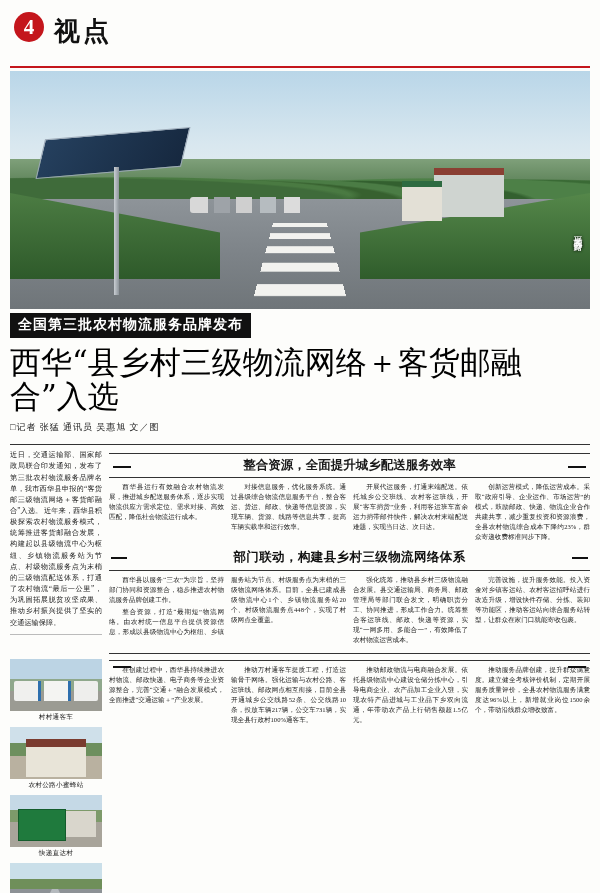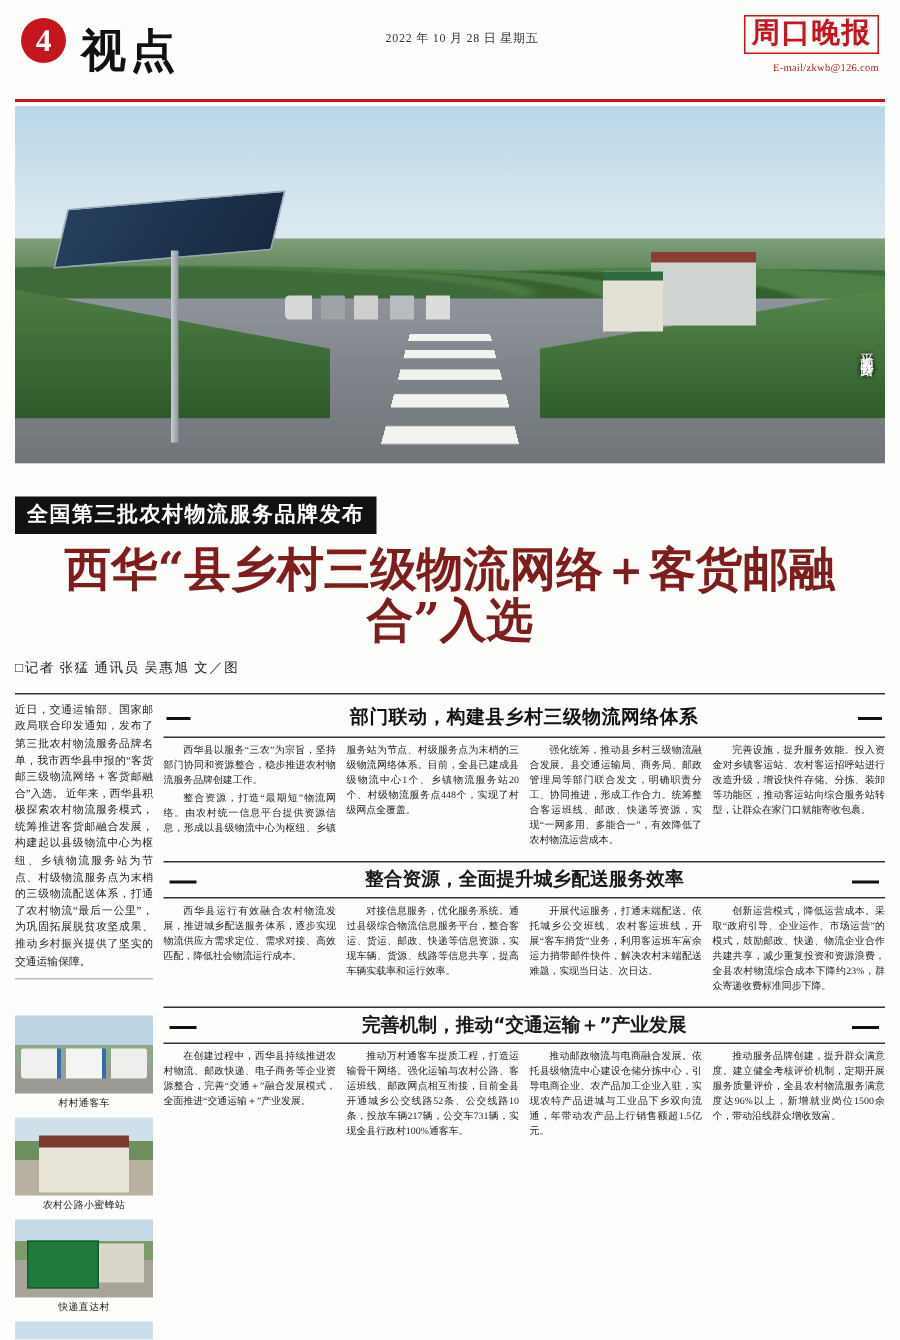--- a/index.html
+++ b/index.html
@@ -41,21 +41,21 @@
     font-size: 21px;
     font-weight: bold;
     display: flex;
     align-items: center;
     justify-content: center;
     font-family: "Liberation Serif", serif;
     margin-top: 6px;
     margin-left: 4px;
   }
   .section-name {
-    font-size: 30px;
+    font-size: 26px;
     font-weight: bold;
     letter-spacing: 3px;
     margin-left: 10px;
     margin-top: 8px;
     font-family: "DejaVu Serif", serif;
     color: #111;
   }
   .masthead-mid {
     flex: 1;
     text-align: center;
@@ -180,42 +180,41 @@
     writing-mode: vertical-rl;
     font-size: 9px;
     color: #fff;
     text-shadow: 0 0 3px rgba(0,0,0,.9);
     letter-spacing: 1px;
     height: 74px;
   }
 
   
   .headline-block {
-    margin-top: 22px;
+    margin-top: 4px;
     padding-bottom: 4px;
   }
   .kicker-bar {
     background: #111;
     color: #fff;
     display: inline-block;
     font-size: 14px;
     font-weight: bold;
     letter-spacing: 1px;
     padding: 3px 8px 4px 8px;
     font-family: "DejaVu Sans", sans-serif;
   }
   .main-headline {
     font-size: 31px;
-    font-weight: bold;
+    font-weight: normal;
     letter-spacing: 0px;
-    color: #7f1d1d;
+    color: #000000;
     margin-top: 7px;
     line-height: 1.1;
     font-family: "DejaVu Serif", serif;
-    text-align: center;
   }
   .byline {
     font-size: 9px;
     color: #222;
     margin-top: 8px;
     letter-spacing: 1px;
   }
   .hr-thin {
     border-top: 1px solid #333;
     margin: 6px 0 0 0;
@@ -372,25 +371,20 @@
 </style>
 </head>
 <body>
 
 <div class="page">
 
   <div class="masthead">
     <div class="page-num-box">4</div>
     <div class="section-name">视点</div>
     <div class="masthead-mid">
-      <div class="masthead-date">2022 年 10 月 28 日  星期五</div>
-    </div>
-    <div class="masthead-right">
-      <div class="paper-logo">周口晚报</div>
-      <div class="paper-email">E-mail/zkwb@126.com</div>
     </div>
   </div>
   <div class="masthead-rule"></div>
 
   <div class="hero">
     <div class="sky"></div>
     <div class="treeline"></div>
     <div class="road"></div>
     <div class="greenstrip-l"></div>
     <div class="greenstrip-r"></div>
@@ -430,49 +424,48 @@
       </div>
       <div class="thumb">
         <div class="img img-road"></div>
 
       </div>
     </div>
 
     <div class="col-main">
 
       <div class="block">
-        <div class="sec-head">部门联动，构建县乡村三级物流网络体系</div>
-        <div class="sec-rule"></div>
-        <div class="text-cols">
-          <p>西华县以服务“三农”为宗旨，坚持部门协同和资源整合，稳步推进农村物流服务品牌创建工作。</p>
-          <p>整合资源，打造“最期短”物流网络。由农村统一信息平台提供资源信息，形成以县级物流中心为枢纽、乡镇服务站为节点、村级服务点为末梢的三级物流网络体系。目前，全县已建成县级物流中心1个、乡镇物流服务站20个、村级物流服务点448个，实现了村级网点全覆盖。</p>
-          <p>强化统筹，推动县乡村三级物流融合发展。县交通运输局、商务局、邮政管理局等部门联合发文，明确职责分工、协同推进，形成工作合力。统筹整合客运班线、邮政、快递等资源，实现“一网多用、多能合一”，有效降低了农村物流运营成本。</p>
-          <p>完善设施，提升服务效能。投入资金对乡镇客运站、农村客运招呼站进行改造升级，增设快件存储、分拣、装卸等功能区，推动客运站向综合服务站转型，让群众在家门口就能寄收包裹。</p>
-        </div>
-      </div>
-
-      <div class="block">
         <div class="sec-block-head">
           <span class="dash-l"></span>
           <span>整合资源，全面提升城乡配送服务效率</span>
           <span class="dash-r"></span>
         </div>
         <div class="sec-rule"></div>
         <div class="text-cols">
           <p>西华县运行有效融合农村物流发展，推进城乡配送服务体系，逐步实现物流供应方需求定位、需求对接、高效匹配，降低社会物流运行成本。</p>
           <p>对接信息服务，优化服务系统。通过县级综合物流信息服务平台，整合客运、货运、邮政、快递等信息资源，实现车辆、货源、线路等信息共享，提高车辆实载率和运行效率。</p>
           <p>开展代运服务，打通末端配送。依托城乡公交班线、农村客运班线，开展“客车捎货”业务，利用客运班车富余运力捎带邮件快件，解决农村末端配送难题，实现当日达、次日达。</p>
           <p>创新运营模式，降低运营成本。采取“政府引导、企业运作、市场运营”的模式，鼓励邮政、快递、物流企业合作共建共享，减少重复投资和资源浪费，全县农村物流综合成本下降约23%，群众寄递收费标准同步下降。</p>
         </div>
       </div>
 
+      <div class="block">
+        <div class="sec-head">部门联动，构建县乡村三级物流网络体系</div>
+        <div class="sec-rule"></div>
+        <div class="text-cols">
+          <p>西华县以服务“三农”为宗旨，坚持部门协同和资源整合，稳步推进农村物流服务品牌创建工作。</p>
+          <p>整合资源，打造“最期短”物流网络。由农村统一信息平台提供资源信息，形成以县级物流中心为枢纽、乡镇服务站为节点、村级服务点为末梢的三级物流网络体系。目前，全县已建成县级物流中心1个、乡镇物流服务站20个、村级物流服务点448个，实现了村级网点全覆盖。</p>
+          <p>强化统筹，推动县乡村三级物流融合发展。县交通运输局、商务局、邮政管理局等部门联合发文，明确职责分工、协同推进，形成工作合力。统筹整合客运班线、邮政、快递等资源，实现“一网多用、多能合一”，有效降低了农村物流运营成本。</p>
+          <p>完善设施，提升服务效能。投入资金对乡镇客运站、农村客运招呼站进行改造升级，增设快件存储、分拣、装卸等功能区，推动客运站向综合服务站转型，让群众在家门口就能寄收包裹。</p>
+        </div>
+      </div>
+
       <div class="block block-3">
         <div class="sec-block-head">
           <span class="dash-l"></span>
-          <span>完善机制，推动“交通运输＋”产业发展</span>
           <span class="dash-r"></span>
         </div>
         <div class="sec-rule"></div>
         <div class="text-cols">
           <p>在创建过程中，西华县持续推进农村物流、邮政快递、电子商务等企业资源整合，完善“交通＋”融合发展模式，全面推进“交通运输＋”产业发展。</p>
           <p>推动万村通客车提质工程，打造运输骨干网络。强化运输与农村公路、客运班线、邮政网点相互衔接，目前全县开通城乡公交线路52条、公交线路10条，投放车辆217辆，公交车731辆，实现全县行政村100%通客车。</p>
           <p>推动邮政物流与电商融合发展。依托县级物流中心建设仓储分拣中心，引导电商企业、农产品加工企业入驻，实现农特产品进城与工业品下乡双向流通，年带动农产品上行销售额超1.5亿元。</p>
           <p>推动服务品牌创建，提升群众满意度。建立健全考核评价机制，定期开展服务质量评价，全县农村物流服务满意度达96%以上，新增就业岗位1500余个，带动沿线群众增收致富。</p>
         </div>
       </div>

